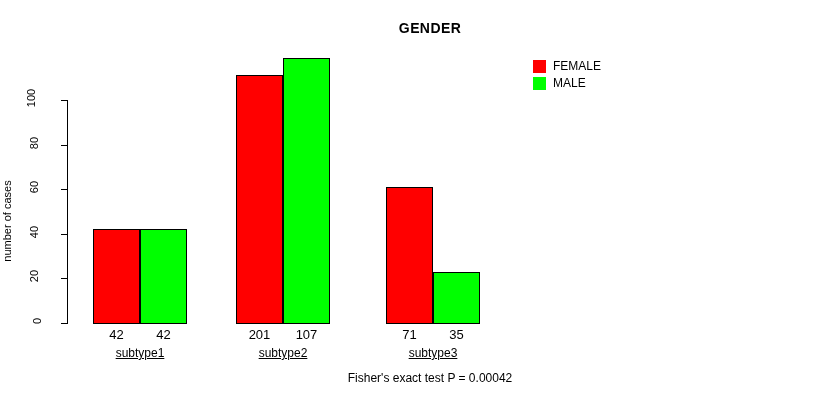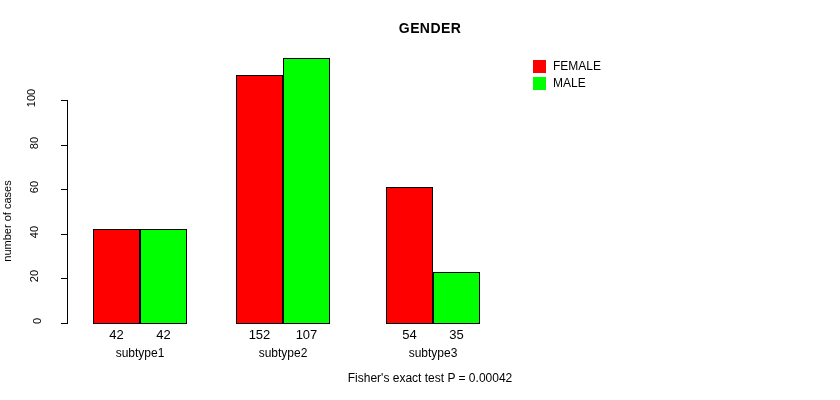--- a/index.html
+++ b/index.html
@@ -91,20 +91,21 @@
     position: absolute;
     font-size: 13px;
     text-align: center;
     white-space: nowrap;
   }
   .group-label {
     position: absolute;
     font-size: 12px;
     text-align: center;
     white-space: nowrap;
+    text-decoration: underline;
   }
 
   
   #legend {
     position: absolute;
     left: 533px;
     top: 60px;
   }
   .legend-row {
     display: flex;
@@ -162,23 +163,23 @@
         <div class="bar" style="left: 93px; top: 229.34px; width: 47px; height: 94.66px; background: rgb(255, 0, 0);"></div>
         <div class="bar" style="left: 140px; top: 229.34px; width: 47px; height: 94.66px; background: rgb(0, 255, 0);"></div>
         <div class="bar" style="left: 236px; top: 75.47px; width: 47px; height: 248.53px; background: rgb(255, 0, 0);"></div>
         <div class="bar" style="left: 283px; top: 57.63px; width: 47px; height: 266.37px; background: rgb(0, 255, 0);"></div>
         <div class="bar" style="left: 386px; top: 186.97px; width: 47px; height: 137.03px; background: rgb(255, 0, 0);"></div>
         <div class="bar" style="left: 433px; top: 271.71px; width: 47px; height: 52.29px; background: rgb(0, 255, 0);"></div>
       </div>
     <div id="bar-values">
         <div class="bar-value" style="left: 93px; width: 47px; top: 327px;">42</div>
         <div class="bar-value" style="left: 140px; width: 47px; top: 327px;">42</div>
-        <div class="bar-value" style="left: 236px; width: 47px; top: 327px;">152</div>
+        <div class="bar-value" style="left: 236px; width: 47px; top: 327px;">201</div>
         <div class="bar-value" style="left: 283px; width: 47px; top: 327px;">107</div>
-        <div class="bar-value" style="left: 386px; width: 47px; top: 327px;">54</div>
+        <div class="bar-value" style="left: 386px; width: 47px; top: 327px;">71</div>
         <div class="bar-value" style="left: 433px; width: 47px; top: 327px;">35</div>
       </div>
     <div id="group-labels">
         <div class="group-label" style="left: 93px; width: 94px; top: 346px;">subtype1</div>
         <div class="group-label" style="left: 236px; width: 94px; top: 346px;">subtype2</div>
         <div class="group-label" style="left: 386px; width: 94px; top: 346px;">subtype3</div>
       </div>
 
   </div>
 

